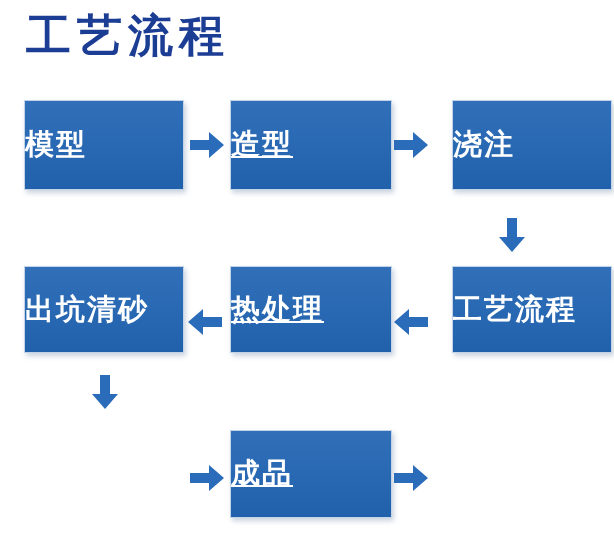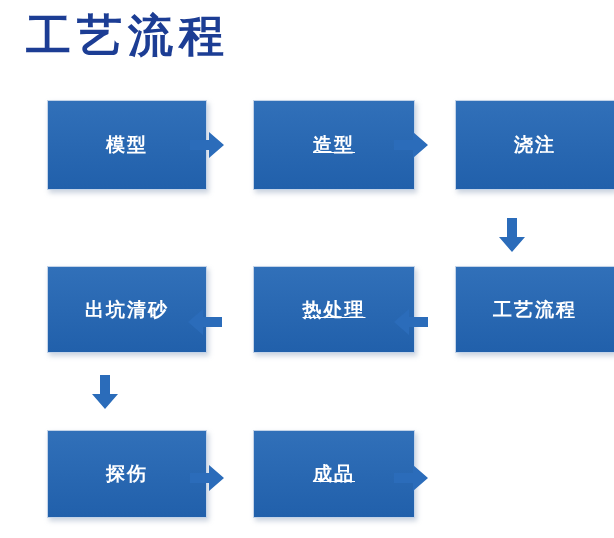--- a/index.html
+++ b/index.html
@@ -24,37 +24,35 @@
     font-size: 45px;
     line-height: 56px;
     font-weight: 900;
     letter-spacing: 6px;
     color: var(--title-color, #1c3d94);
   }
   .flow-box {
     position: absolute;
     display: flex;
     align-items: center;
-    justify-content: center;
     background: linear-gradient(180deg, var(--box-gradient-top, #3170b9) 0%, var(--box-gradient-bottom, #2160ab) 100%);
     border: 1px solid #c3d3e8;
     box-shadow: 2px 3px 5px rgba(125, 145, 175, 0.40);
     color: var(--box-text-color, #ffffff);
-    font-size: 19px;
+    font-size: 29px;
     font-weight: bold;
     letter-spacing: 2px;
     box-sizing: border-box;
     text-align: center;
     white-space: nowrap;
-    margin-left: 23px;
   }
   
   .c1 { left: 24px;  width: 160px; }
   .c2 { left: 230px; width: 162px; text-decoration: underline; }
-  .c3 { left: 432px; width: 160px; }
+  .c3 { left: 452px; width: 160px; }
   
   .r1 { top: 100px; height: 90px; }
   .r2 { top: 266px; height: 87px; }
   .r3 { top: 430px; height: 88px; }
 
   .arrow {
     position: absolute;
     color: var(--arrow-color, #2b6cba);
     line-height: 0;
   }
@@ -123,23 +121,20 @@
   <div class="flow-box r2 c3">
     <span>工艺流程</span>
   </div>
 
   <div class="arrow a-v av-2">
     <svg viewBox="0 0 26 34" width="26" height="34">
         <polygon points="8,0 18,0 18,19 26,19 13,34 0,19 8,19" fill="currentColor"></polygon>
       </svg>
   </div>
 
-  <div class="flow-box r3 c1">
-    <span>探伤</span>
-  </div>
   <div class="arrow a-h ah-5">
     <svg viewBox="0 0 34 26" width="34" height="26">
         <polygon points="0,8 19,8 19,0 34,13 19,26 19,18 0,18" fill="currentColor"></polygon>
       </svg>
   </div>
   <div class="flow-box r3 c2">
     <span>成品</span>
   </div>
   <div class="arrow a-h ah-6">
     <svg viewBox="0 0 34 26" width="34" height="26">

